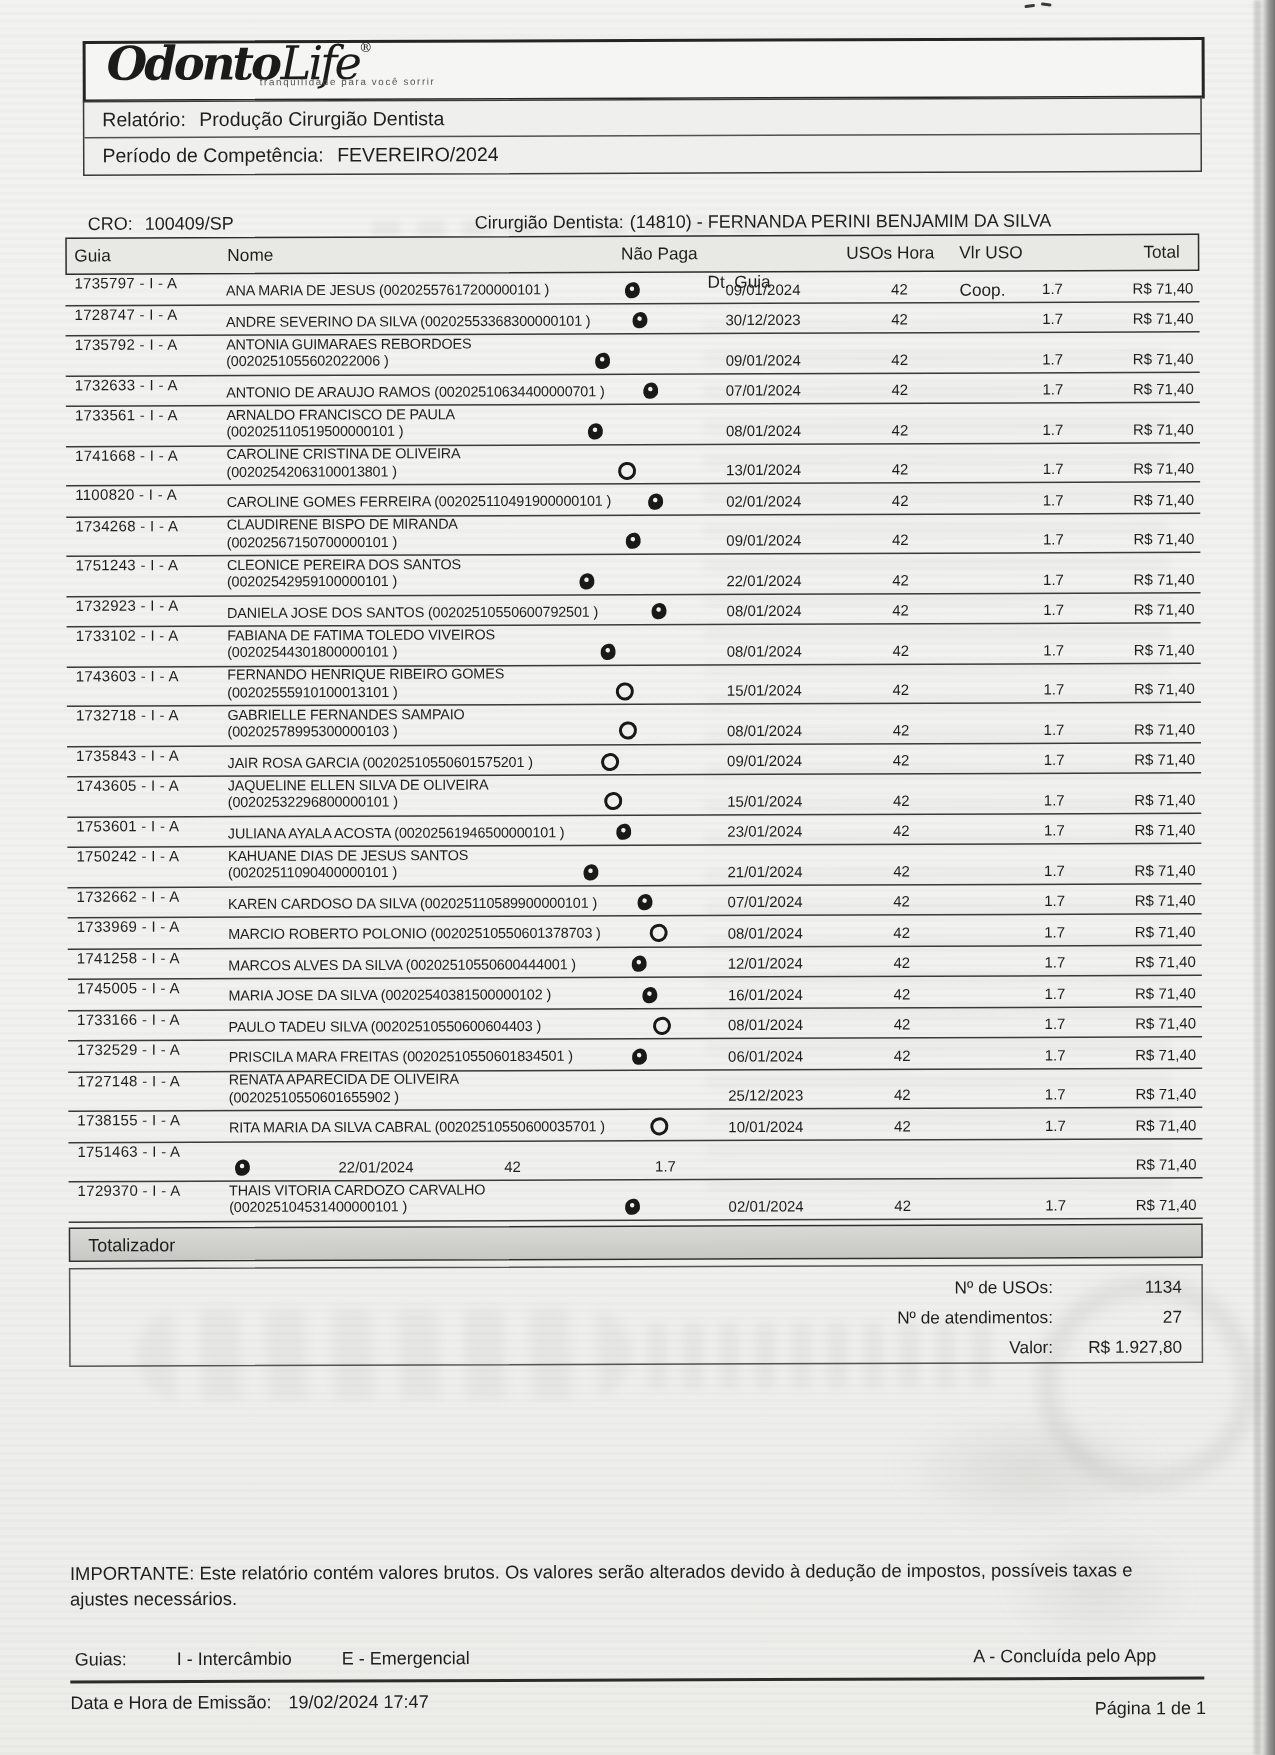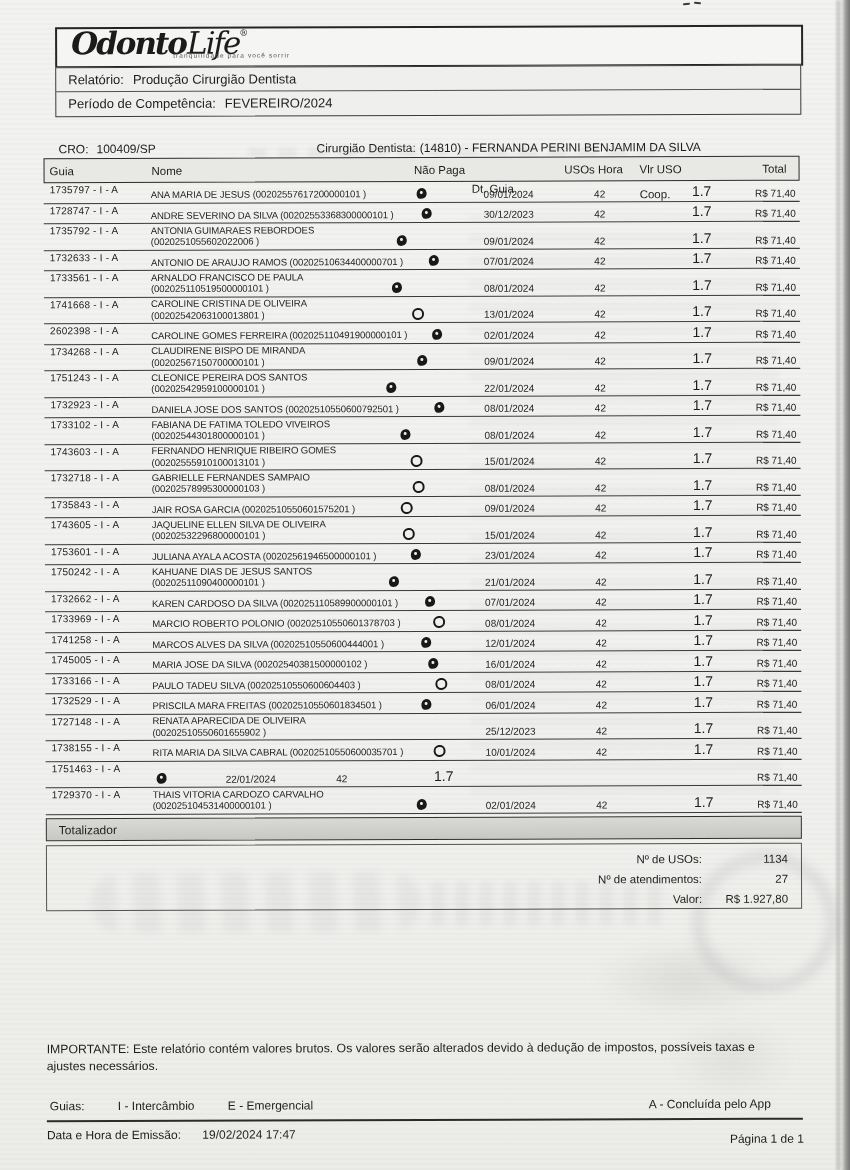--- a/index.html
+++ b/index.html
@@ -61,21 +61,21 @@
     border-bottom:1.4px solid #3a3a38;padding-bottom:2px;}
   .trow.two{height:26.5px;}
   .c-guia{width:103px;align-self:flex-start;font-size:10px;padding:1px 0 0 6px;
     box-sizing:border-box;white-space:nowrap;letter-spacing:.2px;}
   .c-name{width:260px;padding-left:4px;box-sizing:border-box;font-size:9.6px;
     line-height:11.5px;letter-spacing:-.1px;white-space:nowrap;}
   .c-mark{width:64px;display:flex;justify-content:flex-start;padding-left:10px;
     box-sizing:border-box;height:13px;align-items:center;}
   .c-date{width:76px;text-align:center;font-size:10px;}
   .c-usos{width:92px;text-align:center;font-size:10px;text-indent:14px;}
-  .c-vlr{width:100px;text-align:center;font-size:14px;text-indent:26px;}
+  .c-vlr{width:100px;text-align:center;font-size:10px;text-indent:26px;}
   .c-total{flex:1;text-align:right;padding-right:4px;font-size:10px;}
 
   .mark-blob{display:inline-block;width:10px;height:11px;background:#191917;
     border-radius:55% 45% 60% 40% / 50% 55% 45% 50%;transform:rotate(10deg);position:relative;}
   .mark-blob::after{content:"";position:absolute;left:3px;top:3px;width:3px;height:3px;
     background:#efefec;border-radius:50%;}
   .mark-ring{display:inline-block;width:10px;height:11px;border:2.6px solid #191917;
     border-radius:50% 48% 52% 50%;transform:rotate(-6deg);background:transparent;box-sizing:border-box;
     width:12px;height:12px;}
 
@@ -92,21 +92,21 @@
   .important{position:absolute;left:45px;top:1040px;width:742px;font-size:12.3px;line-height:17px;}
   .legend{position:absolute;left:45px;top:1092px;width:756px;height:27px;
     border-bottom:2.2px solid #2b2b29;font-size:12px;}
   .legend span{position:absolute;top:6px;white-space:nowrap;}
   .lg-label{left:3px;}
   .lg-i{left:71px;}
   .lg-e{left:181px;}
   .lg-p{left:303px;}
   .lg-a{left:602px;}
   .emission{position:absolute;left:45px;top:1127px;font-size:12px;white-space:nowrap;}
-  .emission .val{margin-left:18px;}
+  .emission .val{margin-left:8px;}
   .page-num{position:absolute;right:48px;top:1133px;font-size:12px;}
 
   
   .ghost{position:absolute;pointer-events:none;}
   .g-topline{left:250px;top:147px;width:430px;height:10px;opacity:.12;filter:blur(2px);
     background:repeating-linear-gradient(90deg,rgba(90,90,100,.5) 0 18px,transparent 18px 30px);}
   .g-rows{left:470px;top:215px;width:310px;height:580px;opacity:.06;filter:blur(2.5px);
     background:repeating-linear-gradient(0deg,rgba(100,100,110,.6) 0 9px,transparent 9px 23px);}
   .g-script{left:90px;top:872px;width:330px;height:60px;opacity:.13;filter:blur(4px);border-radius:30px;
     background:repeating-linear-gradient(88deg,rgba(110,115,130,.55) 0 26px,transparent 26px 44px);}
@@ -247,21 +247,21 @@
       <div class="c-mark">
             <span class="mark-ring" style="margin-left: -5px;"></span>
           </div>
       <div class="c-date">13/01/2024</div>
       <div class="c-usos">42</div>
       <div class="c-vlr">1.7</div>
       <div class="c-total">R$ 71,40</div>
     </div>
 
     <div class="trow">
-      <div class="c-guia">2602398 - I - A</div>
+      <div class="c-guia">1100820 - I - A</div>
       <div class="c-name">CAROLINE GOMES FERREIRA (002025110491900000101 )</div>
       <div class="c-mark">
             <span class="mark-blob" style="margin-left: 15px;"></span>
           </div>
       <div class="c-date">02/01/2024</div>
       <div class="c-usos">42</div>
       <div class="c-vlr">1.7</div>
       <div class="c-total">R$ 71,40</div>
     </div>
 

